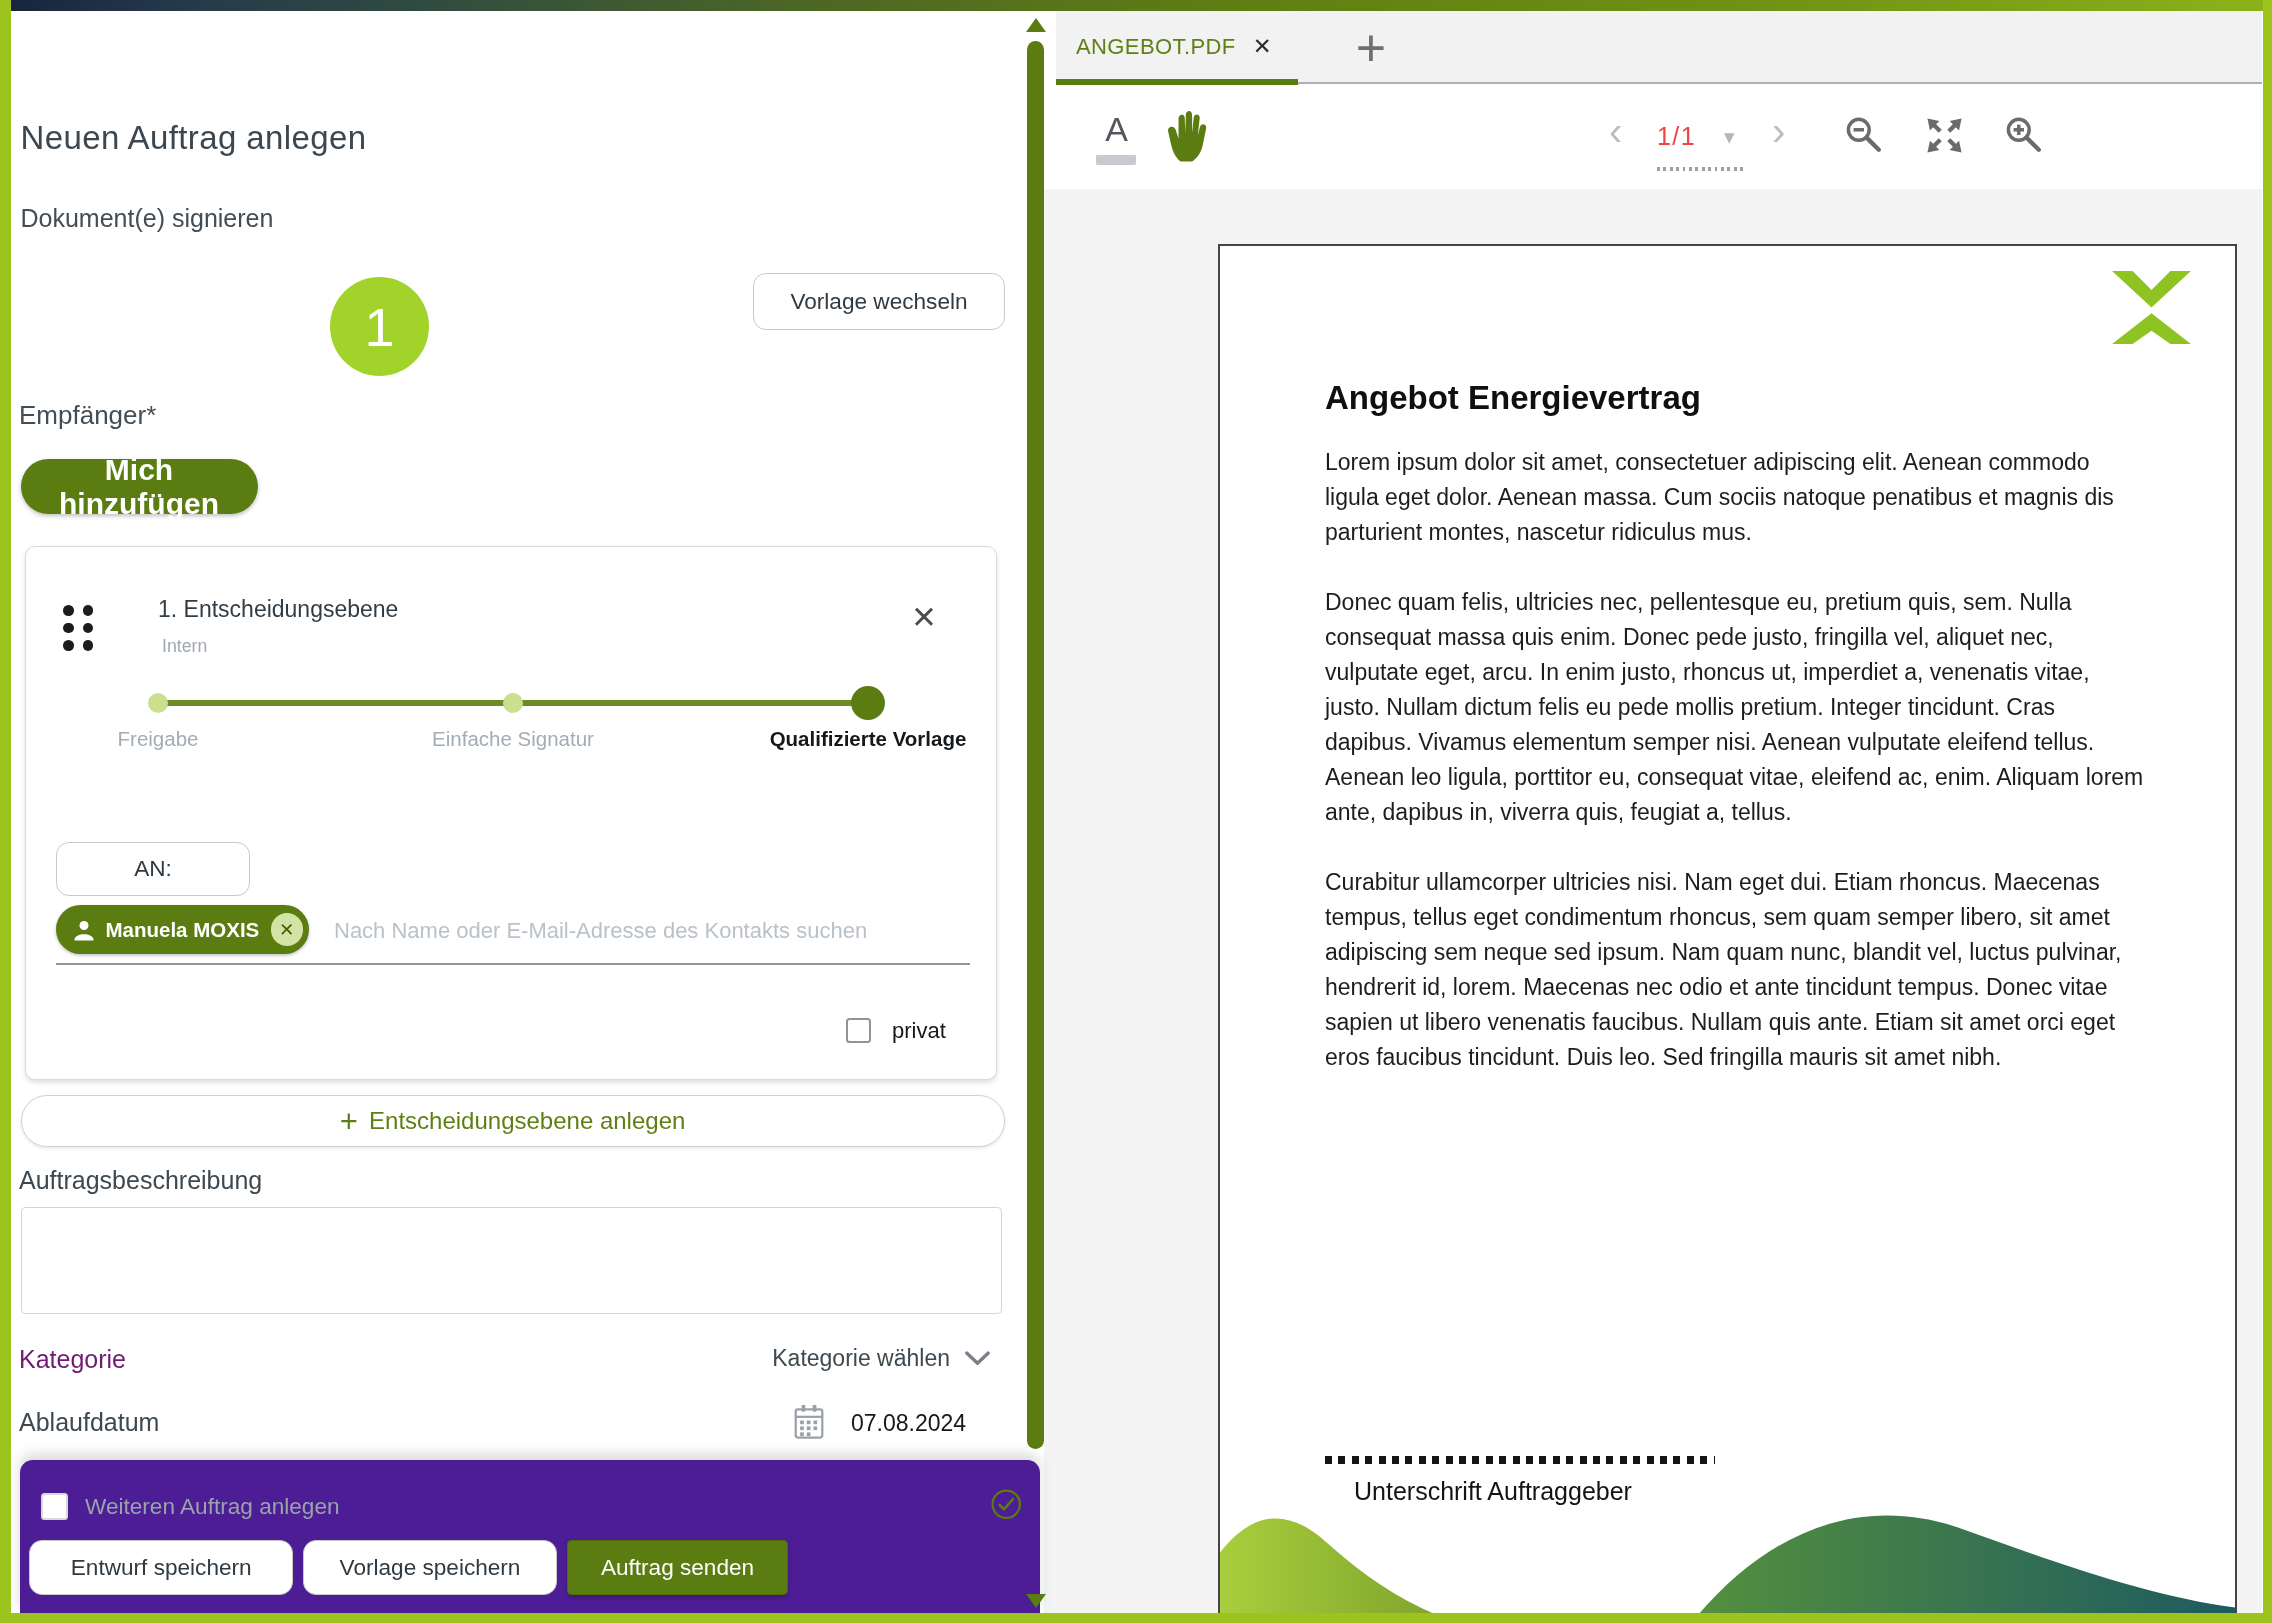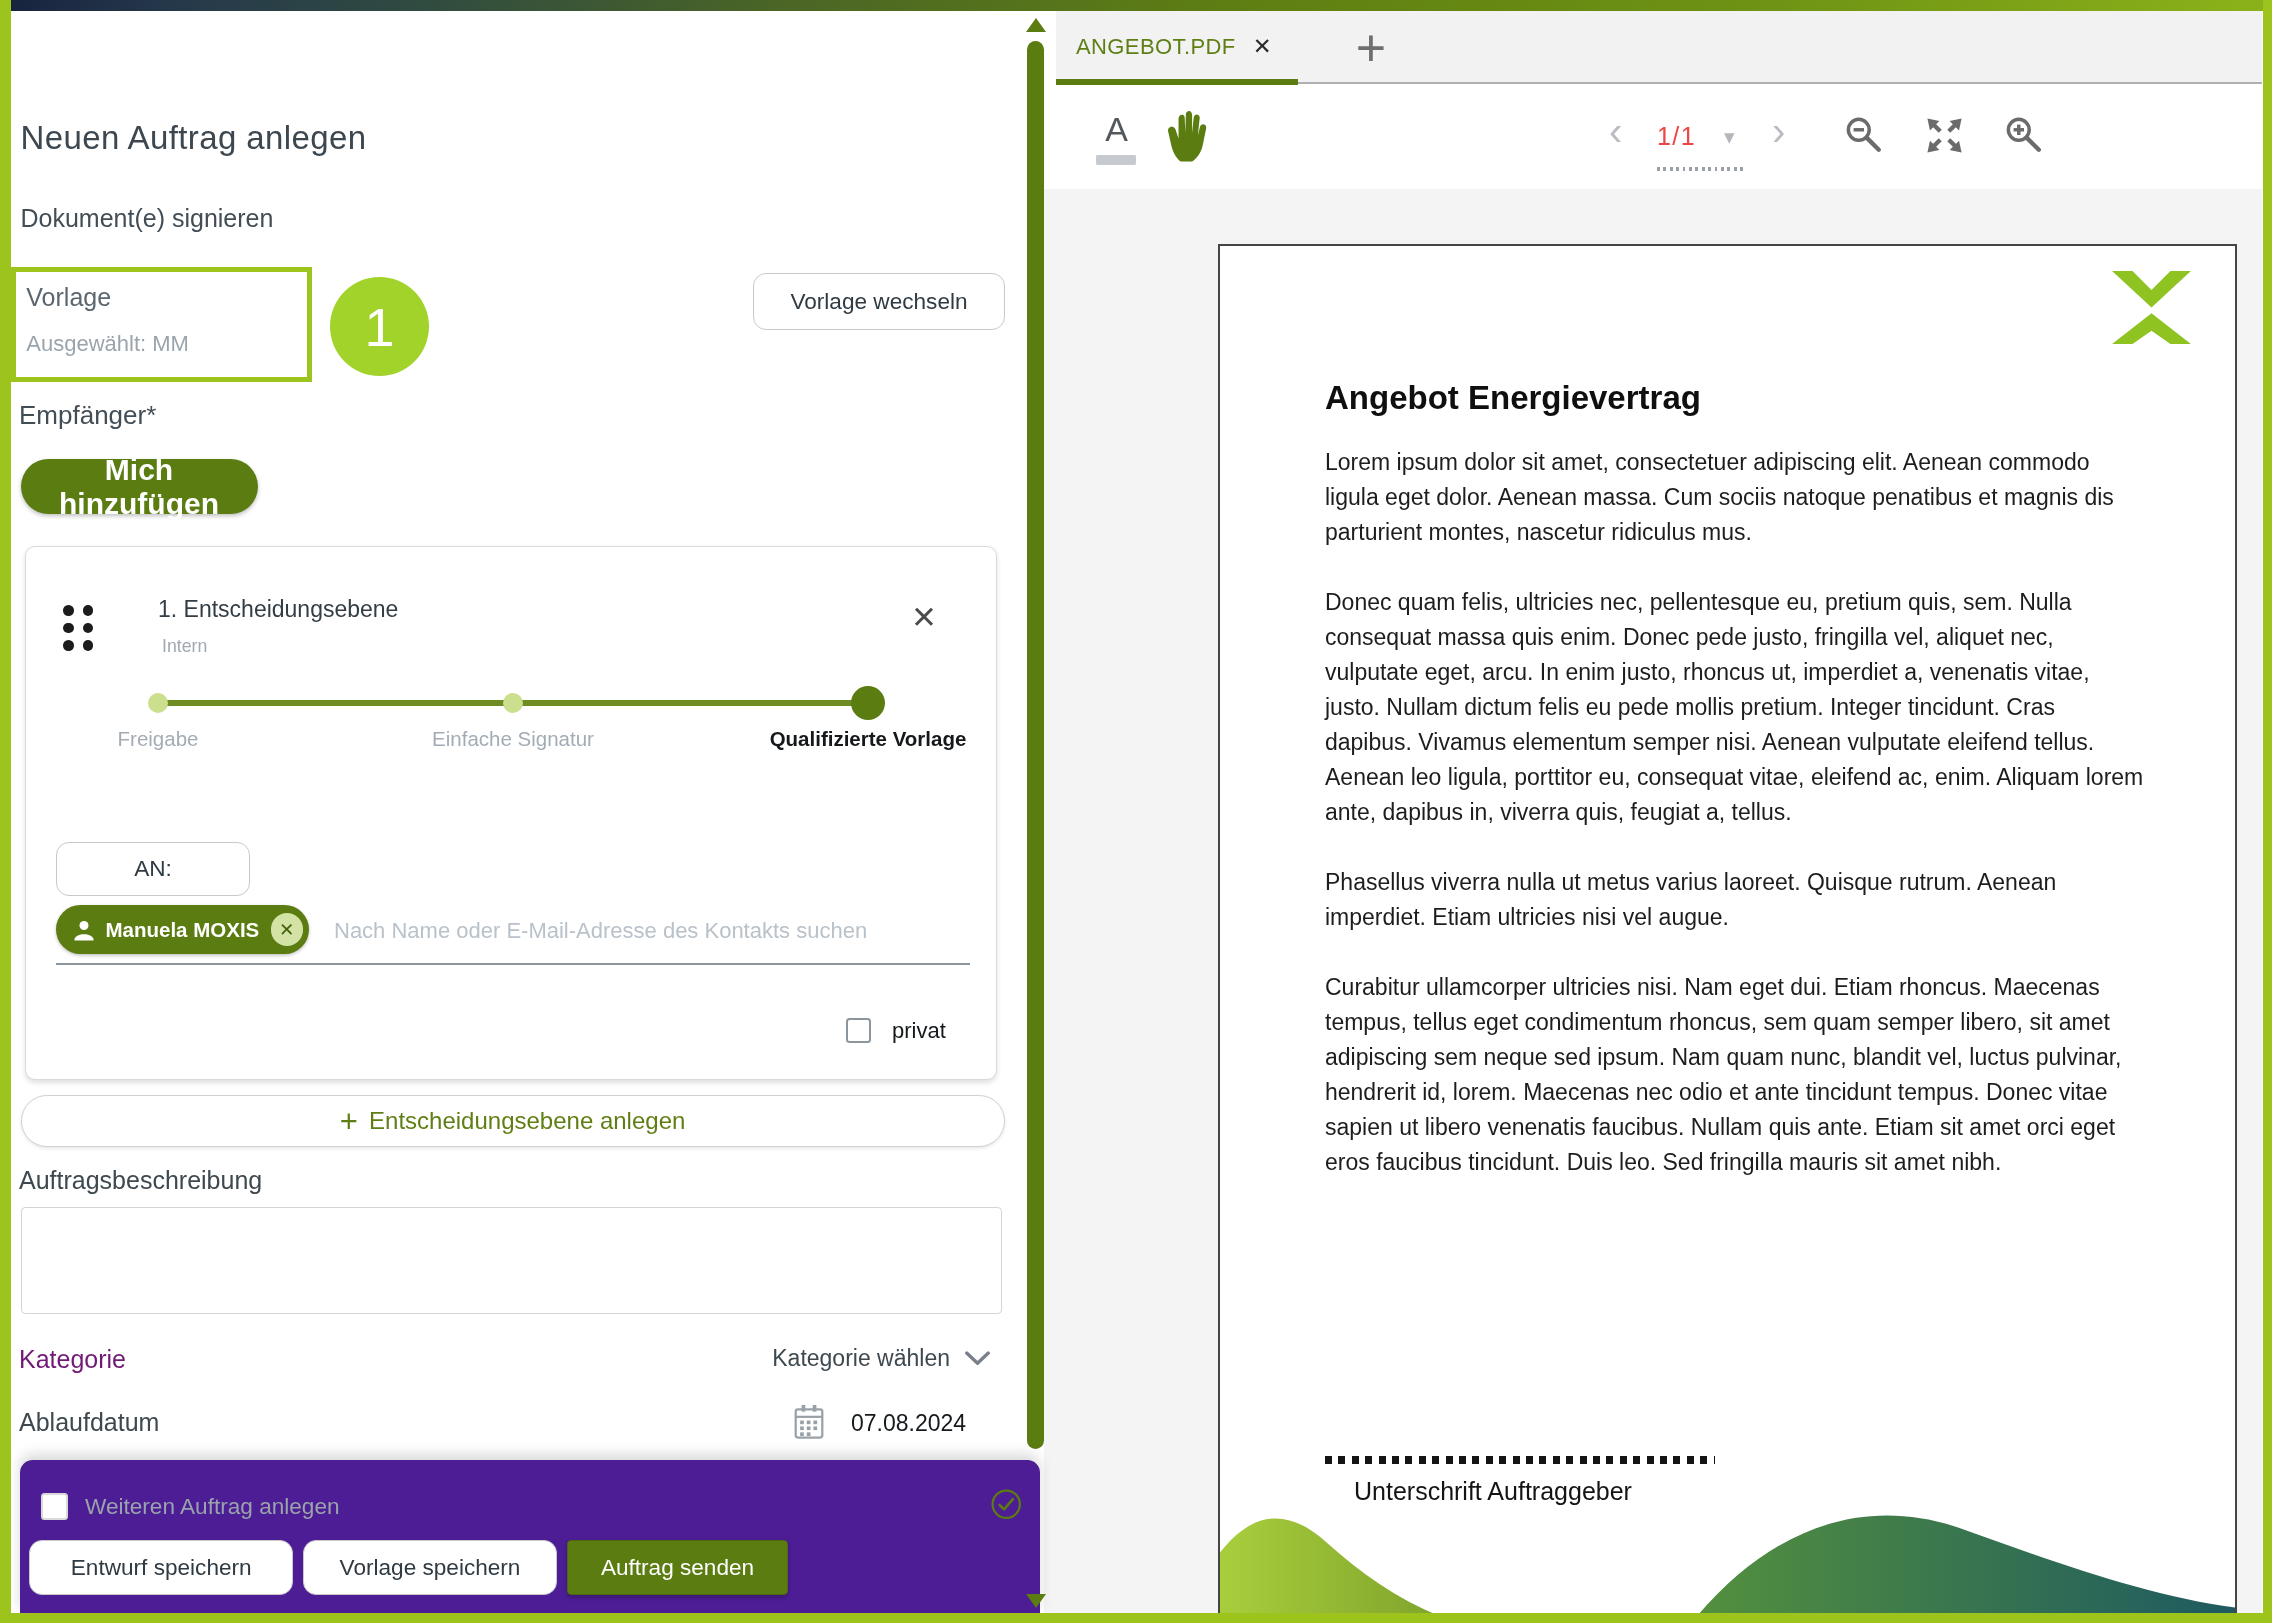--- a/index.html
+++ b/index.html
@@ -136,24 +136,20 @@
 <div id="app">
 
   <div class="frame-top"></div>
   <div class="frame-left"></div>
   <div class="frame-right"></div>
   <div class="frame-bottom"></div>
 
   <div class="page-title">Neuen Auftrag anlegen</div>
   <div class="page-subtitle">Dokument(e) signieren</div>
 
-  <div class="vorlage-box">
-    <div class="vorlage-label">Vorlage</div>
-    <div class="vorlage-selected">Ausgewählt: MM</div>
-  </div>
   <div class="step-badge">1</div>
   <button class="btn-outline vorlage-wechseln">Vorlage wechseln</button>
 
   <div class="empf-label">Empfänger*</div>
   <button class="mich-btn">Mich hinzufügen</button>
 
   <div class="decision-card">
     <div class="drag-handle">
       <i></i>
         <i></i>
@@ -306,21 +302,20 @@
     <div class="pdf-logo">
       <svg width="85" height="73" viewBox="0 0 116 100" fill="#8ec322">
         <path d="M4,0 L58,50 L112,0 L84,0 L58,26 L32,0 Z"></path>
         <path d="M4,100 L58,58 L112,100 L84,100 L58,82 L32,100 Z"></path>
       </svg>
     </div>
     <div class="pdf-title">Angebot Energievertrag</div>
     <div class="pdf-body">
       <p>Lorem ipsum dolor sit amet, consectetuer adipiscing elit. Aenean commodo ligula eget dolor. Aenean massa. Cum sociis natoque penatibus et magnis dis parturient montes, nascetur ridiculus mus.</p>
       <p>Donec quam felis, ultricies nec, pellentesque eu, pretium quis, sem. Nulla consequat massa quis enim. Donec pede justo, fringilla vel, aliquet nec, vulputate eget, arcu. In enim justo, rhoncus ut, imperdiet a, venenatis vitae, justo. Nullam dictum felis eu pede mollis pretium. Integer tincidunt. Cras dapibus. Vivamus elementum semper nisi. Aenean vulputate eleifend tellus. Aenean leo ligula, porttitor eu, consequat vitae, eleifend ac, enim. Aliquam lorem ante, dapibus in, viverra quis, feugiat a, tellus.</p>
-      <p>Phasellus viverra nulla ut metus varius laoreet. Quisque rutrum. Aenean imperdiet. Etiam ultricies nisi vel augue.</p>
       <p>Curabitur ullamcorper ultricies nisi. Nam eget dui. Etiam rhoncus. Maecenas tempus, tellus eget condimentum rhoncus, sem quam semper libero, sit amet adipiscing sem neque sed ipsum. Nam quam nunc, blandit vel, luctus pulvinar, hendrerit id, lorem. Maecenas nec odio et ante tincidunt tempus. Donec vitae sapien ut libero venenatis faucibus. Nullam quis ante. Etiam sit amet orci eget eros faucibus tincidunt. Duis leo. Sed fringilla mauris sit amet nibh.</p>
     </div>
     <div class="sig-line"></div>
     <div class="sig-label">Unterschrift Auftraggeber</div>
     <svg class="hills" viewBox="0 0 1436 210" preserveAspectRatio="none">
       <defs>
         <linearGradient id="gLeft" x1="0" y1="0" x2="1" y2="0">
           <stop offset="0" stop-color="#a9ce3c"></stop>
             <stop offset="1" stop-color="#7fa42c"></stop>
         </linearGradient>

